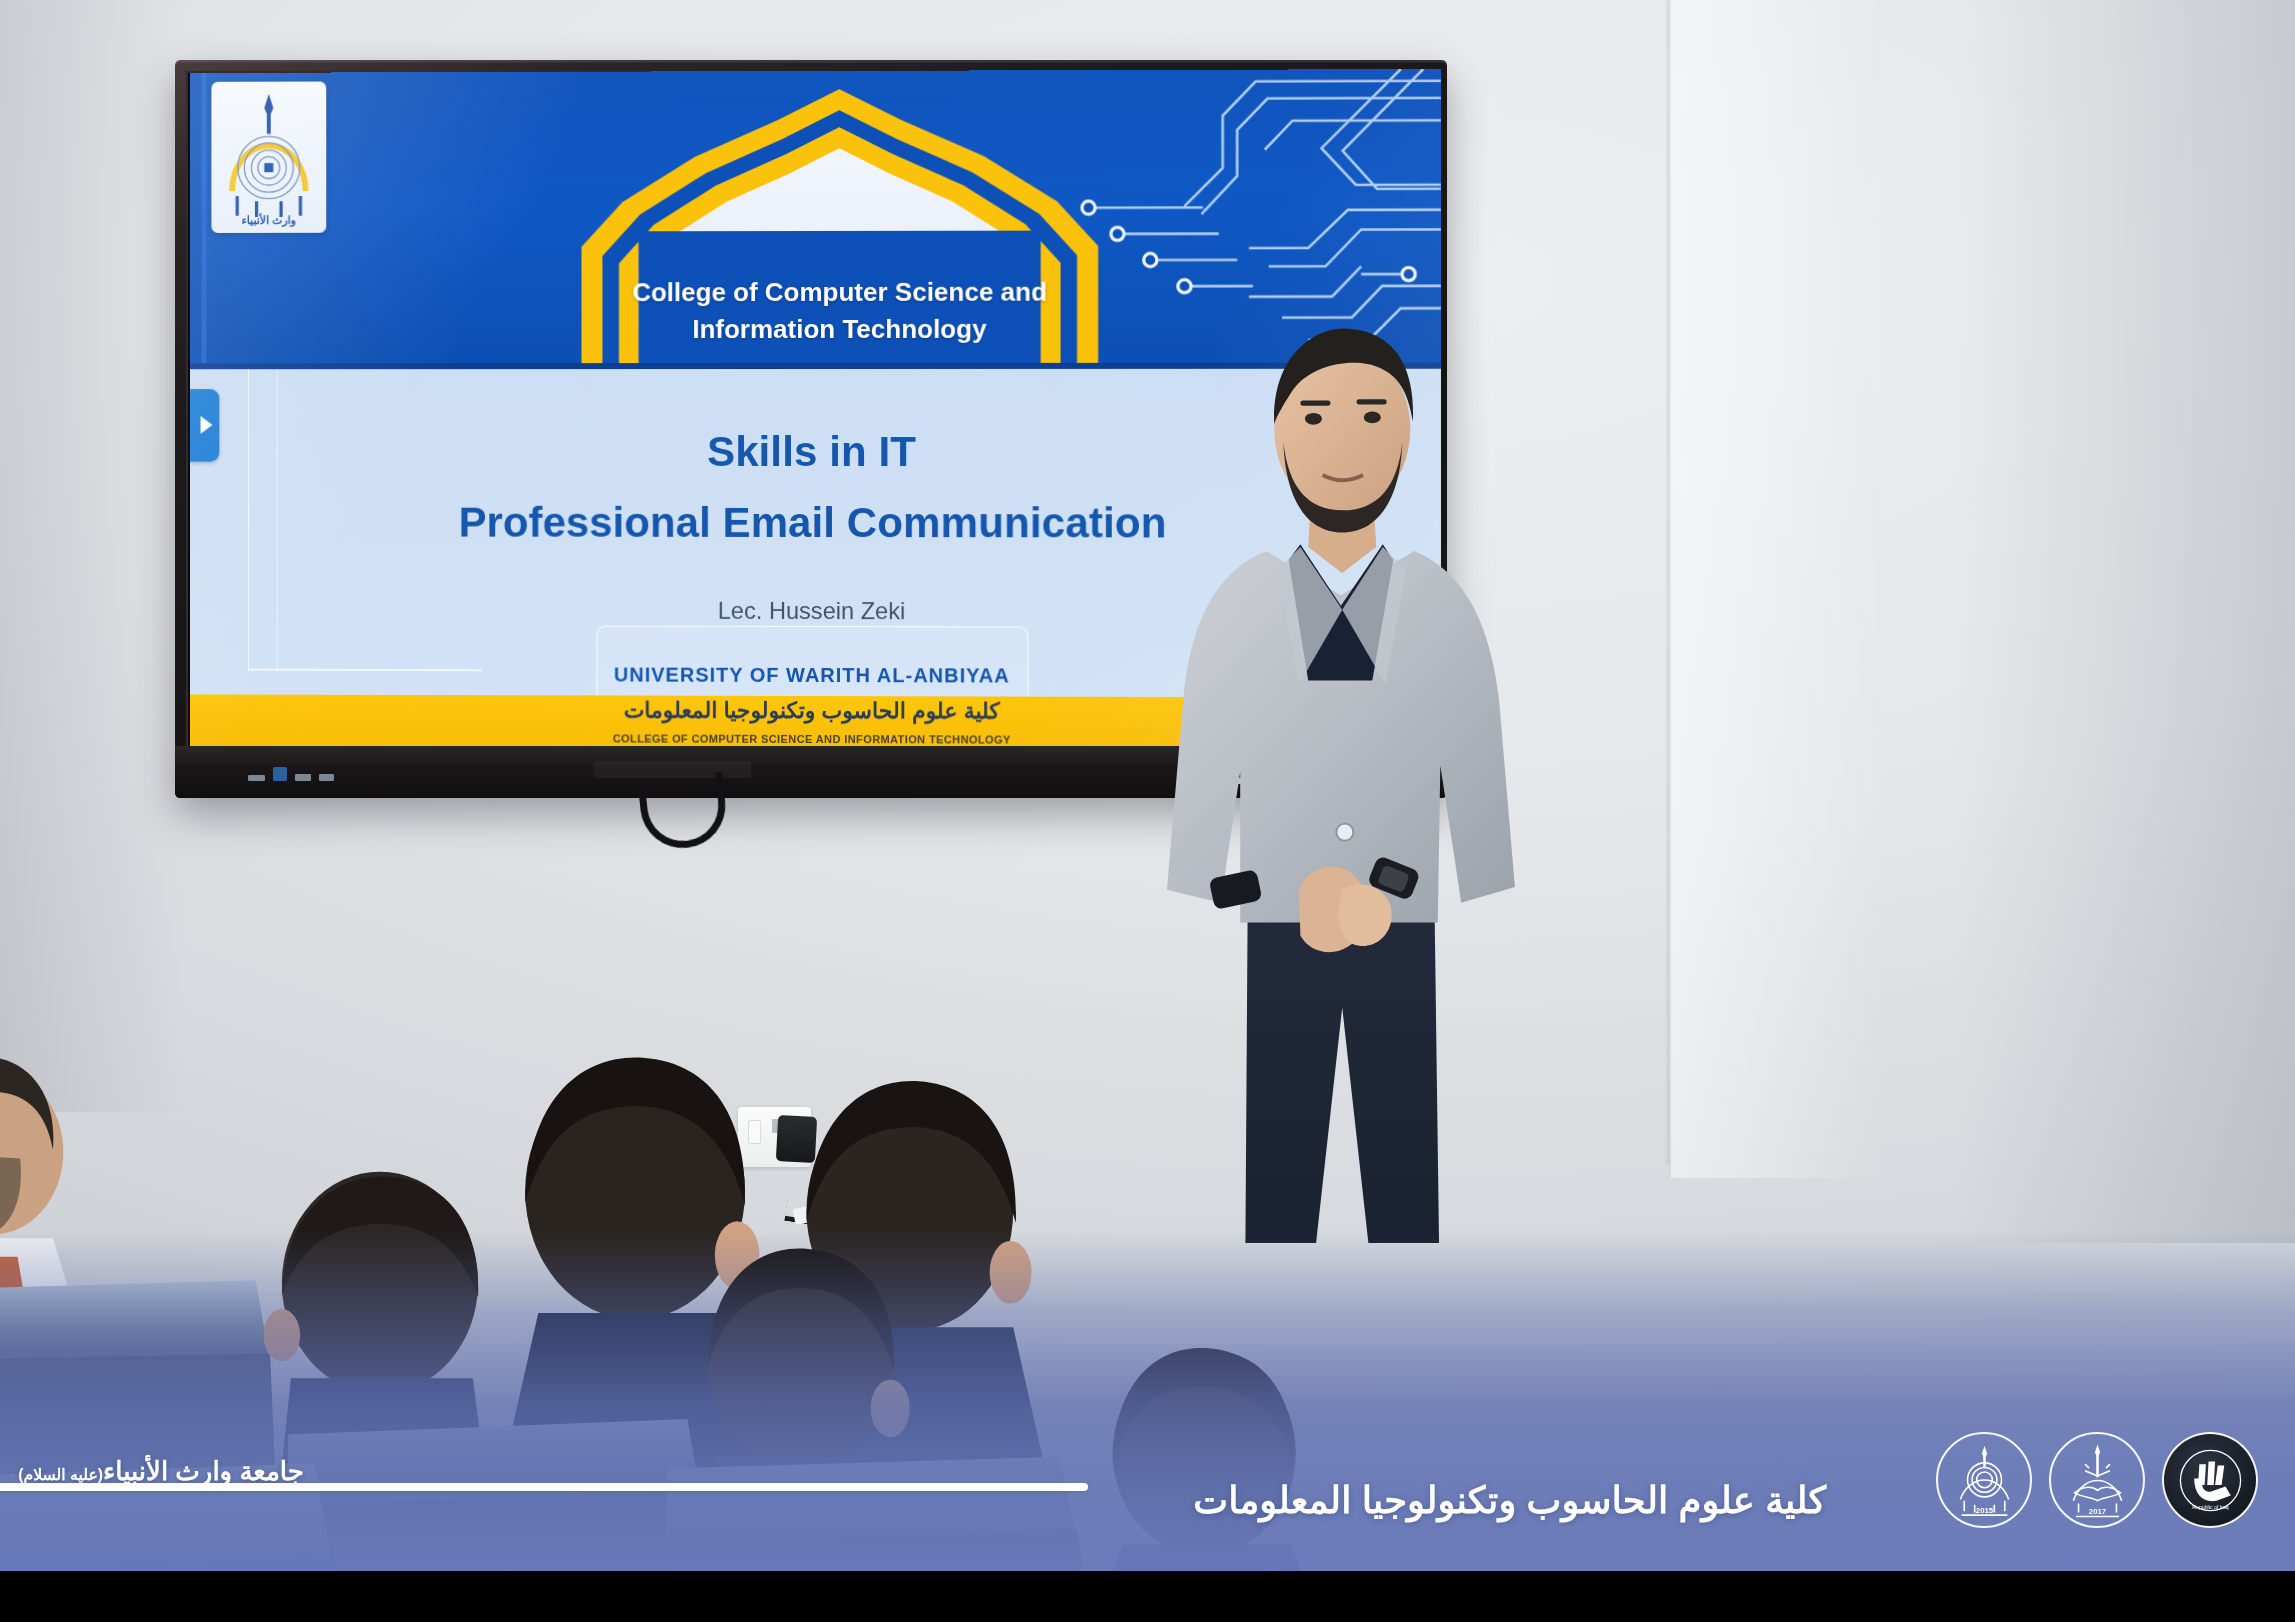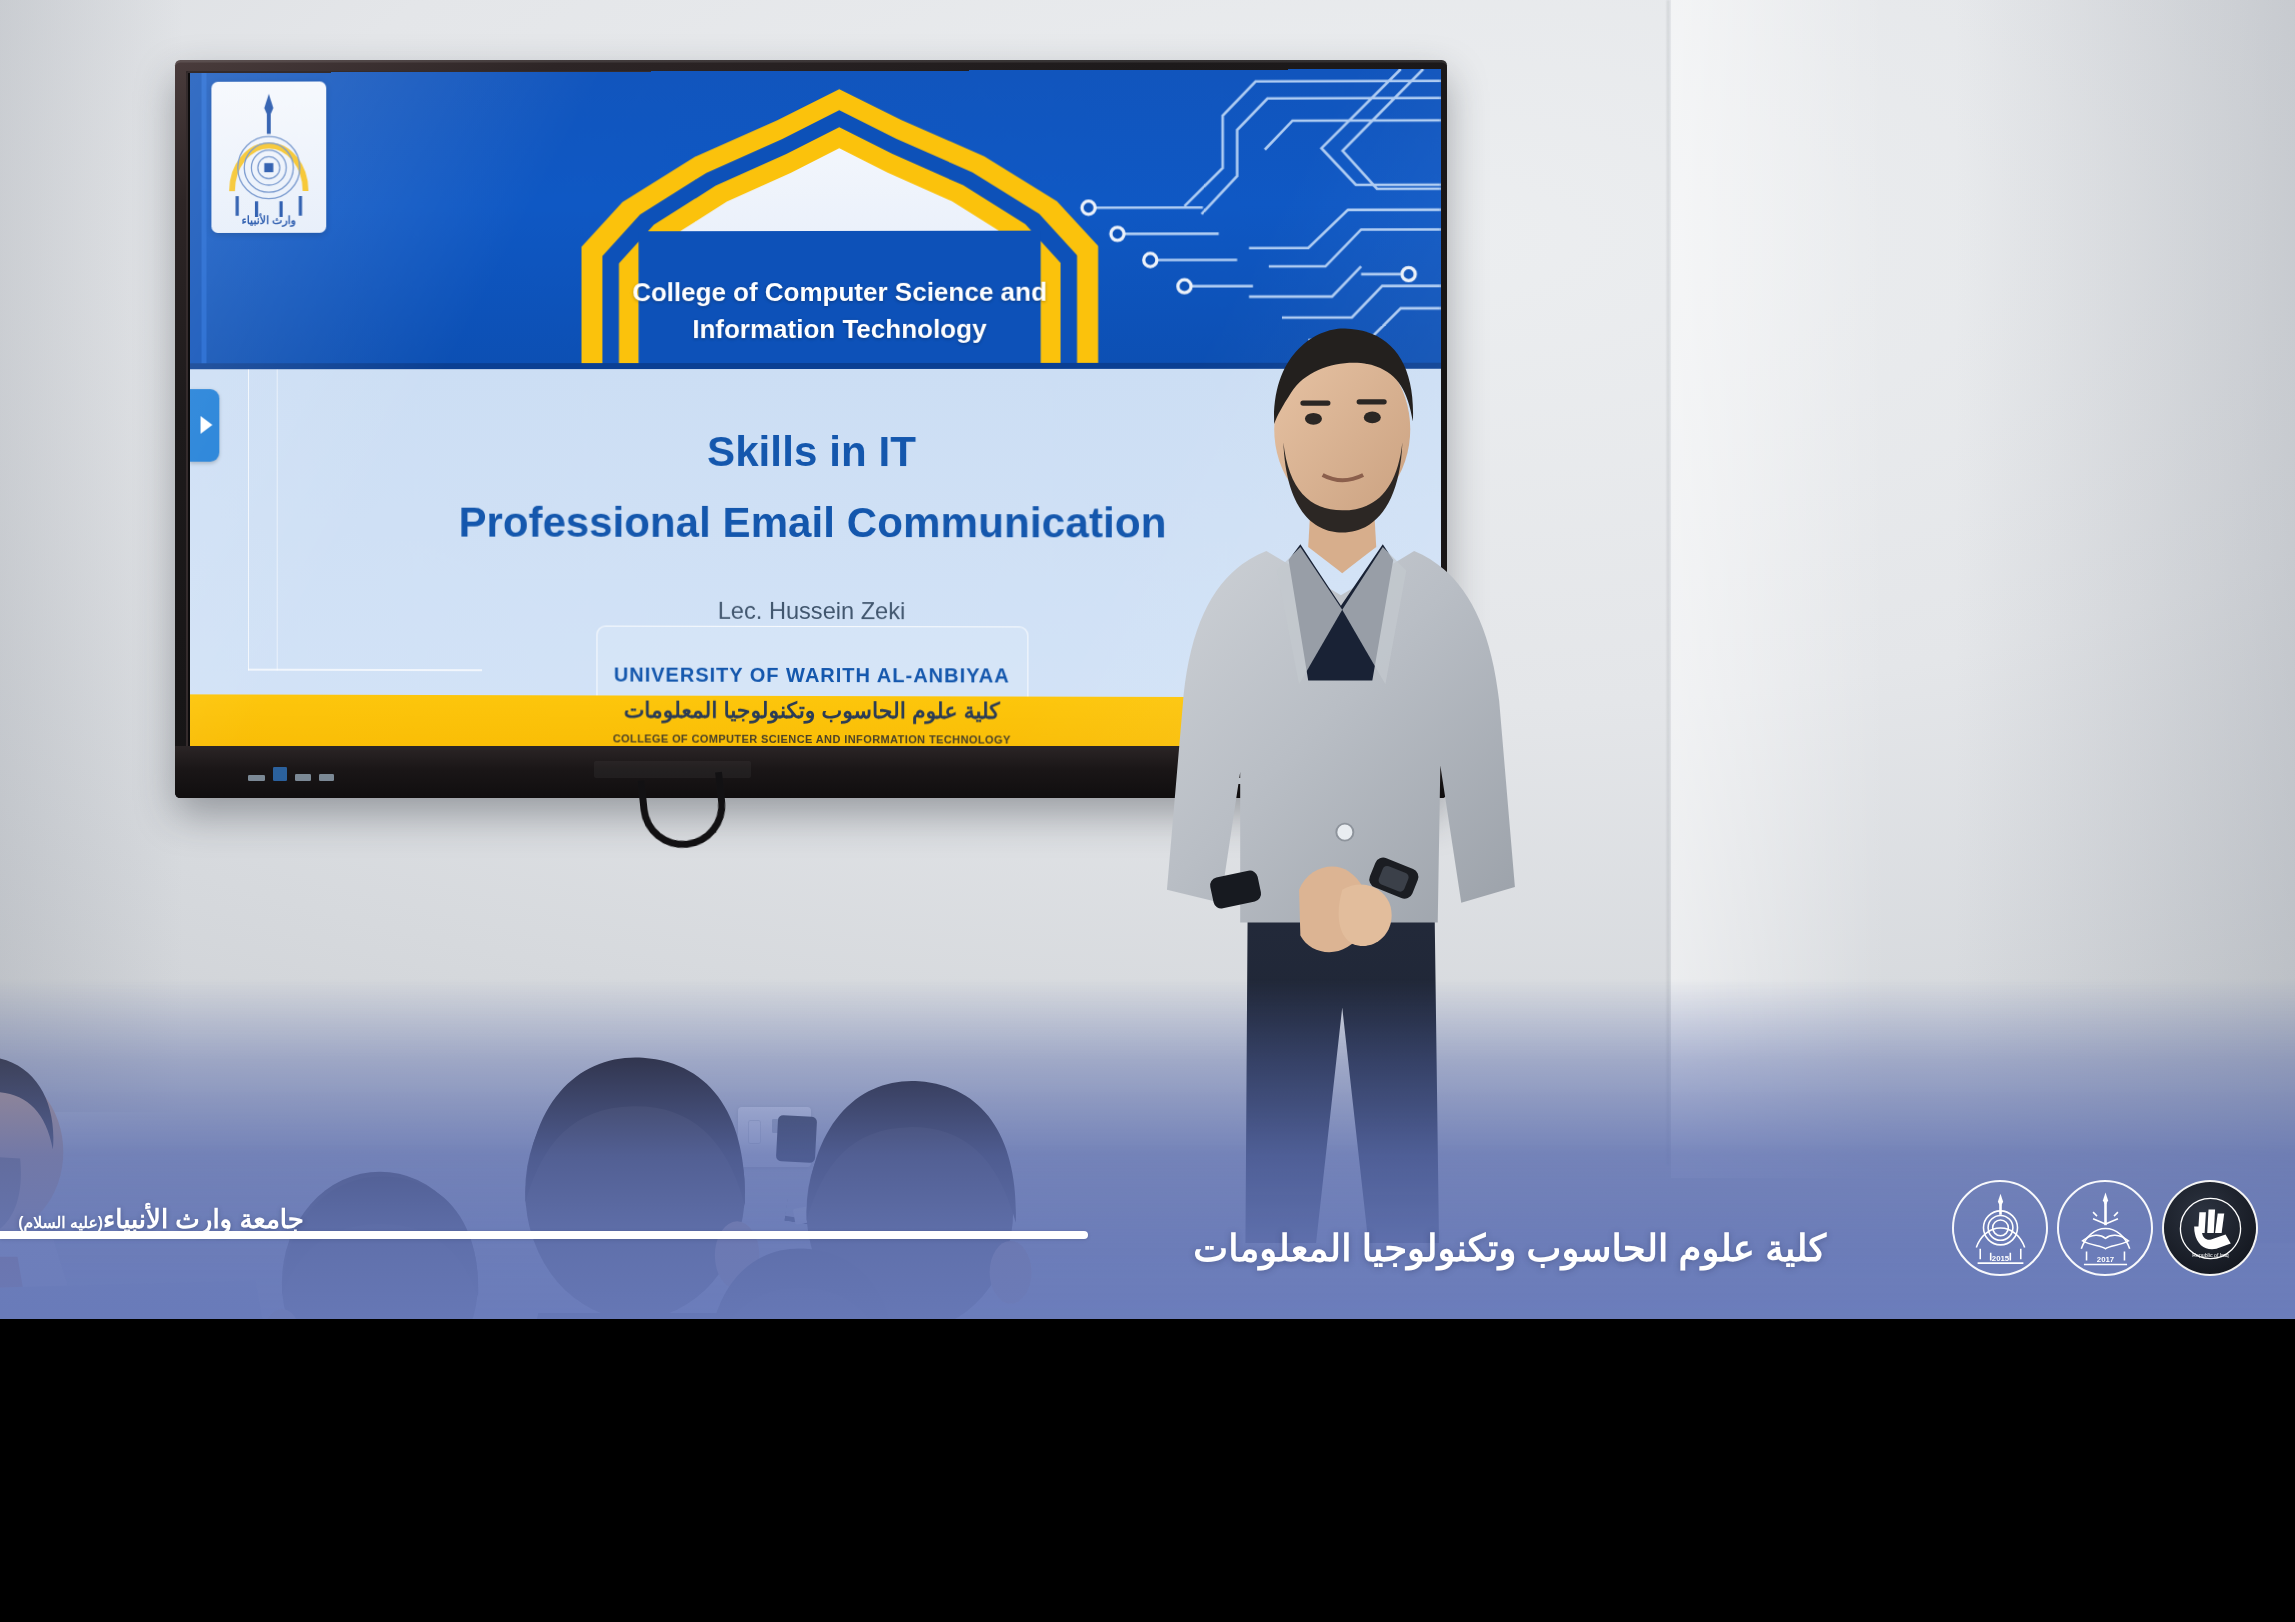--- a/index.html
+++ b/index.html
@@ -2,21 +2,21 @@
 <html style="font-size:10.5px"><head>
 <meta charset="utf-8">
 <title>Lecture Photo</title>
 <style>
   html,body{margin:0;padding:0;background:#000;}
   *{box-sizing:border-box;}
   body{font-family:"Liberation Sans", sans-serif;}
 
   #stage{
     position:relative;
-    width:2295px;height:1319px;
+    width:2295px;height:1571px;
     overflow:hidden;
     background:#d8dadd;
   }
 
   
   .wall{
     position:absolute;inset:0;
     background:
       radial-gradient(120% 85% at 62% 18%, #eceef0 0%, #e4e6e9 42%, #d6d9dd 72%, #c9ccd1 100%);
   }
@@ -291,21 +291,21 @@
     color:#fff;font-size:37px;font-weight:700;direction:rtl;line-height:1.22;
     text-shadow:0 1.3px 5.9px rgba(40,50,90,.40);
     white-space:nowrap;
   }
   .brand-center .en{
     color:#fff;font-size:22px;font-weight:700;letter-spacing:0.7px;margin-top:3.9px;
     text-shadow:0 1.3px 4.6px rgba(40,50,90,.40);
     white-space:nowrap;
   }
   .brand-logos{
-    position:absolute;right:37px;bottom:43px;display:flex;gap:9px;align-items:center;
+    position:absolute;right:37px;bottom:43px;display:flex;gap:17px;align-items:center;
   }
   .seal{
     width:96px;height:96px;border-radius:50%;
     border:2.6px solid rgba(255,255,255,.95);
     display:flex;align-items:center;justify-content:center;
     position:relative;
   }
   .seal.filled{
     border-color:rgba(255,255,255,.95);
     background:radial-gradient(circle at 42% 34%, #2c3340 0%, #171b24 70%, #0e1118 100%);

